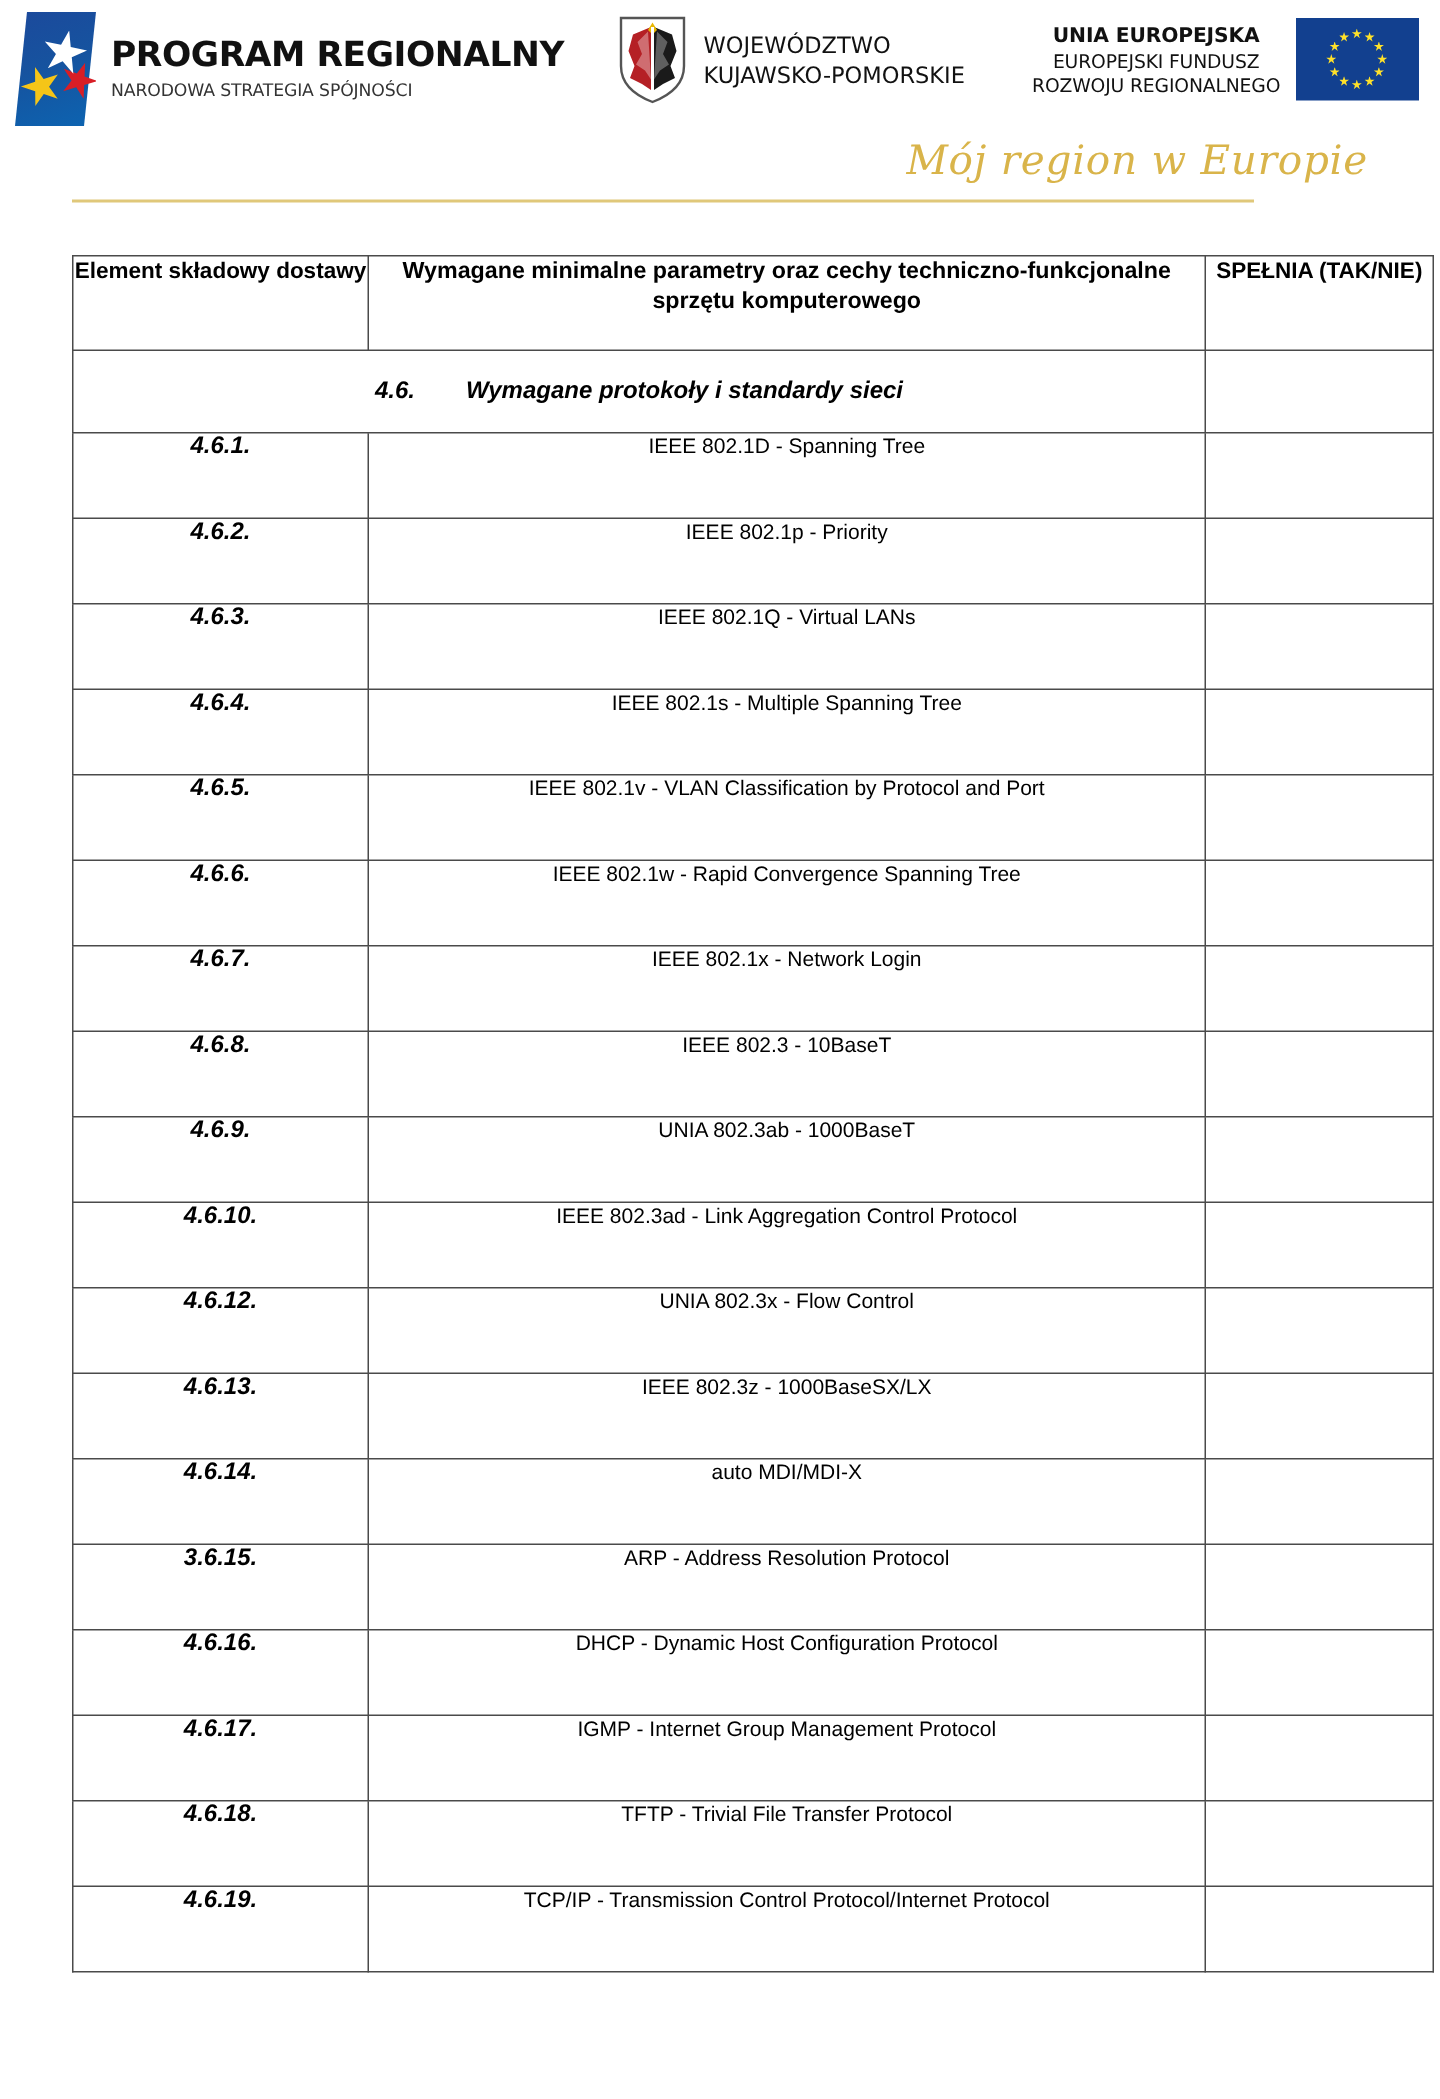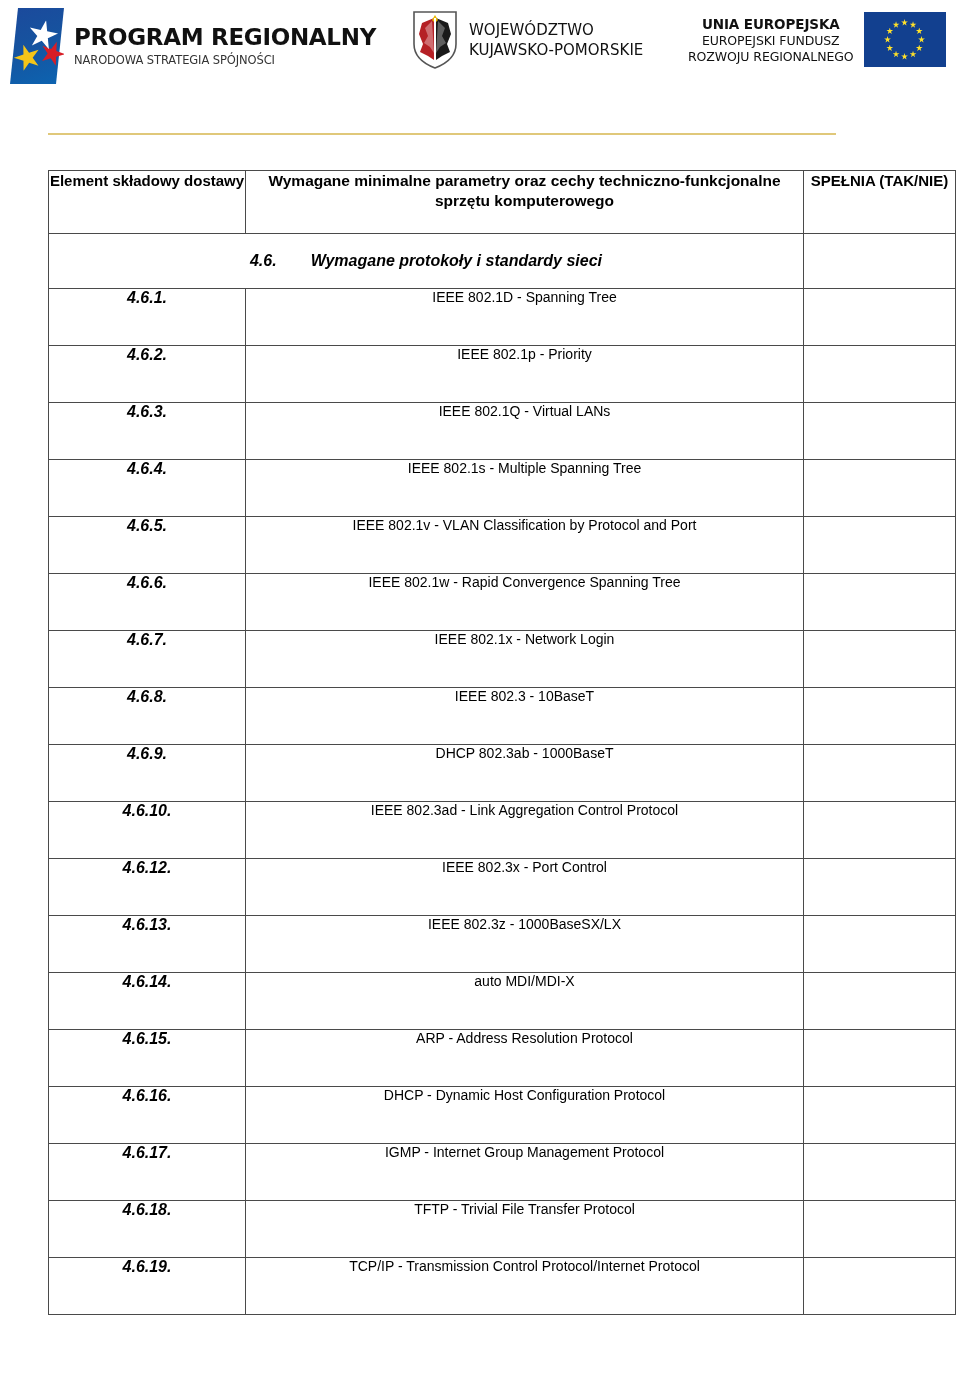--- a/index.html
+++ b/index.html
@@ -258,20 +258,21 @@
         <div class="ue-star" style="left: 46px; top: 38.7224px;"></div>
         <div class="ue-star" style="left: 37.5px; top: 41px;"></div>
         <div class="ue-star" style="left: 29px; top: 38.7224px;"></div>
         <div class="ue-star" style="left: 22.7776px; top: 32.5px;"></div>
         <div class="ue-star" style="left: 20.5px; top: 24px;"></div>
         <div class="ue-star" style="left: 22.7776px; top: 15.5px;"></div>
         <div class="ue-star" style="left: 29px; top: 9.27757px;"></div>
       </div>
   </div>
 
+  <div class="tagline">Mój region w Europie</div>
   <div class="gold-rule"></div>
 </div>
 
 <table class="spec-table">
   <colgroup>
     <col class="c1">
       <col class="c2">
       <col class="c3">
   </colgroup>
   <tbody id="tableBody">
@@ -321,45 +322,45 @@
         <td class="desc-cell">IEEE 802.1x - Network Login</td>
         <td class="chk-cell"></td>
       </tr>
       <tr class="data-row">
         <td class="num-cell">4.6.8.</td>
         <td class="desc-cell">IEEE 802.3 - 10BaseT</td>
         <td class="chk-cell"></td>
       </tr>
       <tr class="data-row">
         <td class="num-cell">4.6.9.</td>
-        <td class="desc-cell">DHCP 802.3ab - 1000BaseT</td>
+        <td class="desc-cell">UNIA 802.3ab - 1000BaseT</td>
         <td class="chk-cell"></td>
       </tr>
       <tr class="data-row">
         <td class="num-cell">4.6.10.</td>
         <td class="desc-cell">IEEE 802.3ad - Link Aggregation Control Protocol</td>
         <td class="chk-cell"></td>
       </tr>
       <tr class="data-row">
         <td class="num-cell">4.6.12.</td>
-        <td class="desc-cell">IEEE 802.3x - Port Control</td>
+        <td class="desc-cell">UNIA 802.3x - Flow Control</td>
         <td class="chk-cell"></td>
       </tr>
       <tr class="data-row">
         <td class="num-cell">4.6.13.</td>
         <td class="desc-cell">IEEE 802.3z - 1000BaseSX/LX</td>
         <td class="chk-cell"></td>
       </tr>
       <tr class="data-row">
         <td class="num-cell">4.6.14.</td>
         <td class="desc-cell">auto MDI/MDI-X</td>
         <td class="chk-cell"></td>
       </tr>
       <tr class="data-row">
-        <td class="num-cell">4.6.15.</td>
+        <td class="num-cell">3.6.15.</td>
         <td class="desc-cell">ARP - Address Resolution Protocol</td>
         <td class="chk-cell"></td>
       </tr>
       <tr class="data-row">
         <td class="num-cell">4.6.16.</td>
         <td class="desc-cell">DHCP - Dynamic Host Configuration Protocol</td>
         <td class="chk-cell"></td>
       </tr>
       <tr class="data-row">
         <td class="num-cell">4.6.17.</td>

